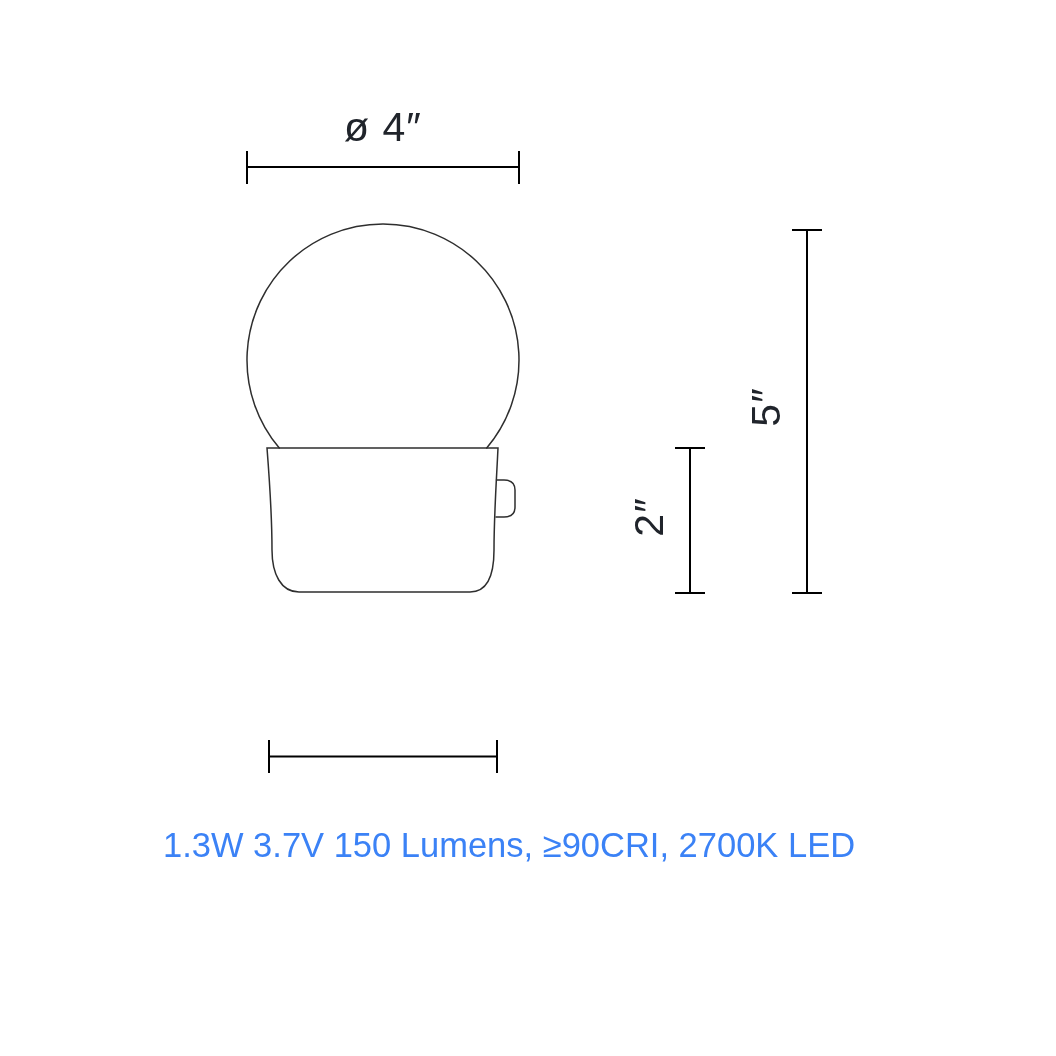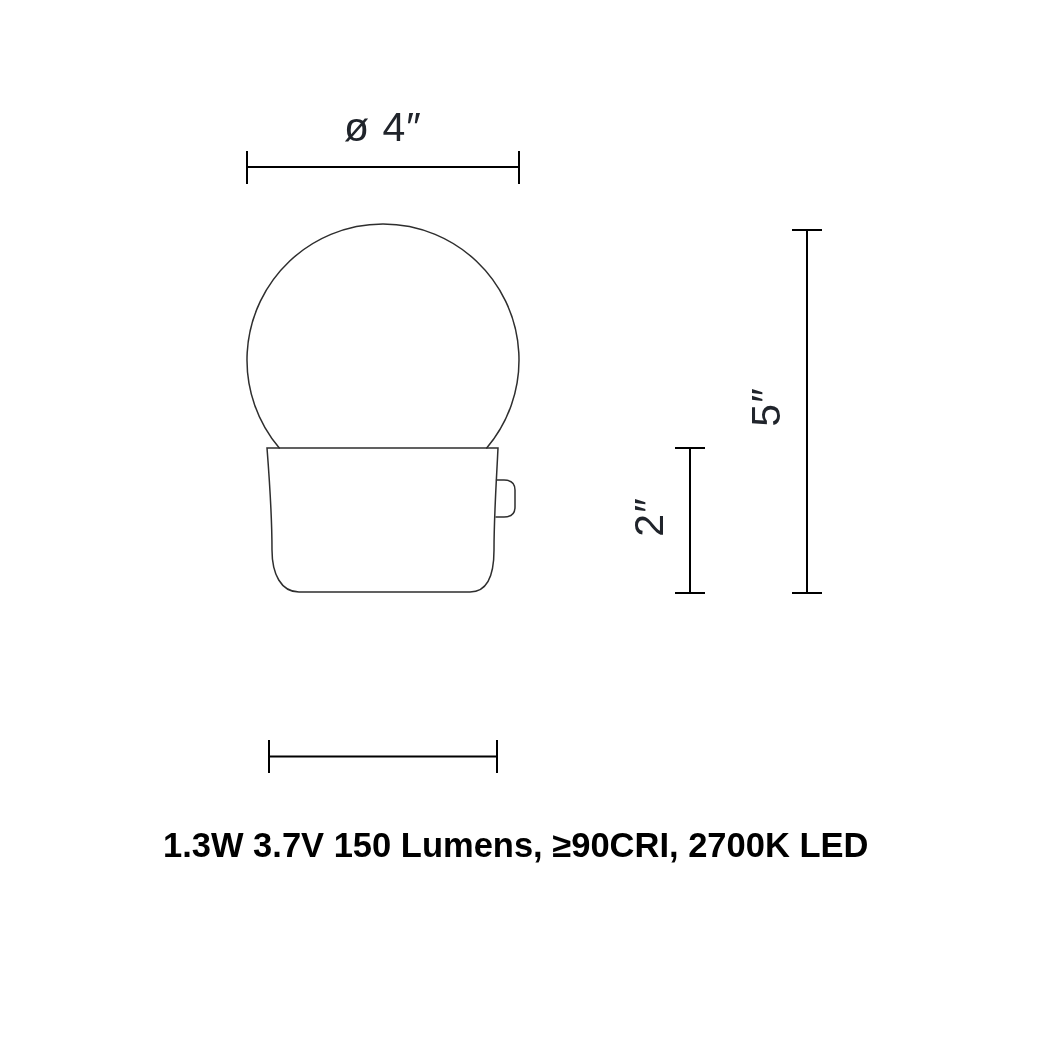--- a/index.html
+++ b/index.html
@@ -33,22 +33,22 @@
     text-align: center;
   }
   .dim-label.rotated {
     transform: translate(-50%, -50%) rotate(-90deg);
   }
   .spec-text {
     position: absolute;
     left: 163px;
     top: 826px;
     font-size: 34.5px;
-    font-weight: 700;
-    color: #000000;
+    font-weight: 400;
+    color: #3b82f6;
     white-space: nowrap;
   }
 </style>
 </head>
 <body>
 
 <div class="canvas">
 
   <svg class="drawing-svg" viewBox="0 0 1056 1056">
 

